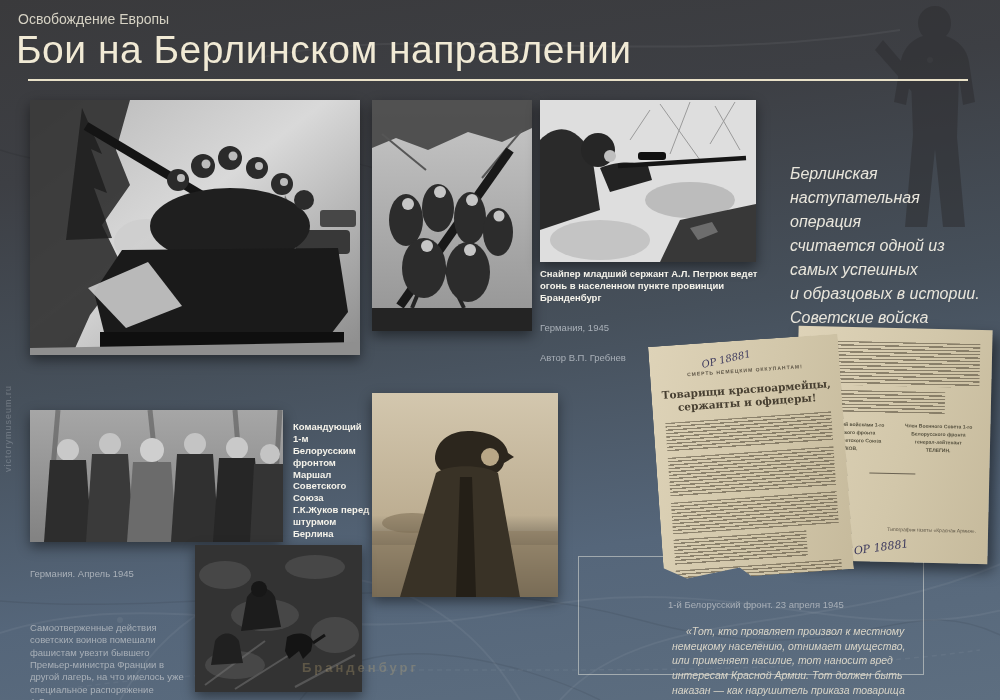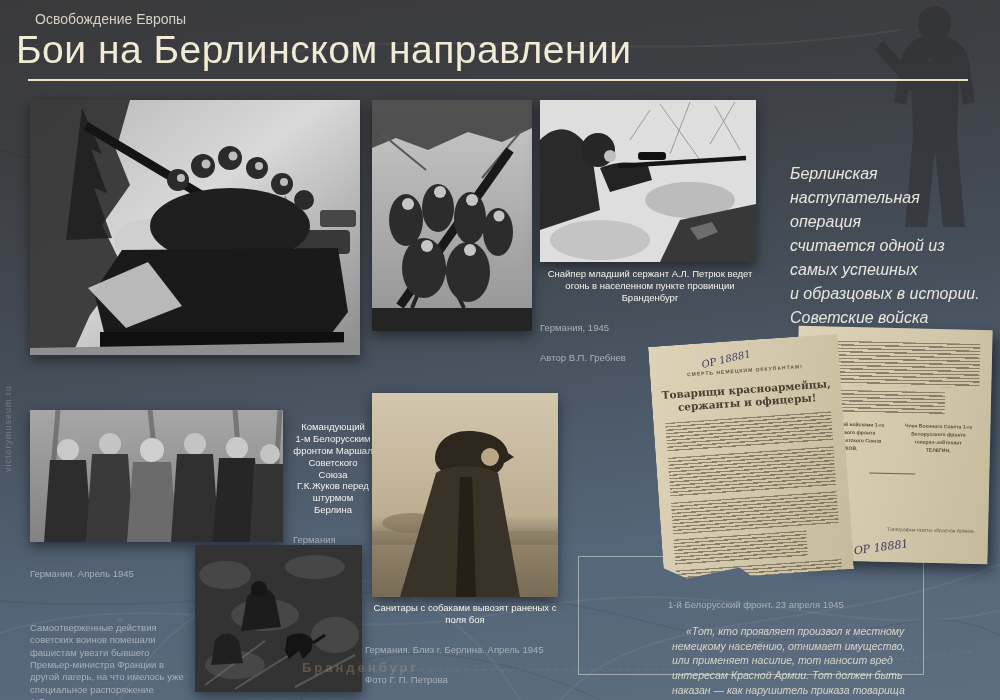--- a/index.html
+++ b/index.html
@@ -7,35 +7,35 @@
     position:relative;width:1000px;height:700px;overflow:hidden;
     font-family:"Liberation Sans",sans-serif;
     background:linear-gradient(172deg,#3a3a3c 0%,#3d3f44 22%,#46505b 48%,#55667a 75%,#5d6e80 100%);
   }
   .maplayer{position:absolute;inset:0;pointer-events:none;}
   .map-label{position:absolute;left:302px;top:660px;font-size:13px;letter-spacing:3px;
     color:rgba(195,172,120,.30);font-weight:bold;}
   .watermark{position:absolute;left:3px;top:472px;transform:rotate(-90deg);transform-origin:left top;
     font-size:9px;letter-spacing:1px;color:rgba(230,235,240,.25);}
   
-  .kicker{position:absolute;left:35px;top:11px;font-size:14px;color:#d6d2c4;}
+  .kicker{position:absolute;left:18px;top:11px;font-size:14px;color:#d6d2c4;}
   .title{position:absolute;left:16px;top:28px;font-size:39px;color:#f1ead5;letter-spacing:.5px;}
   .title-rule{position:absolute;left:28px;top:79px;width:940px;height:2px;background:#e9e1c8;}
   
   .photo{position:absolute;box-shadow:0 5px 12px rgba(0,0,0,.45);overflow:hidden;background:#777;}
   .photo svg{display:block;width:100%;height:100%;}
   .ph-tanks{left:30px;top:100px;width:330px;height:255px;}
   .ph-mortar{left:372px;top:100px;width:160px;height:231px;}
   .ph-sniper{left:540px;top:100px;width:216px;height:162px;}
   .ph-herriot{left:30px;top:410px;width:253px;height:132px;}
   .ph-zhukov{left:372px;top:393px;width:186px;height:204px;}
   .ph-medics{left:195px;top:545px;width:167px;height:147px;}
   
   .cap{position:absolute;font-size:9.5px;line-height:1.25;}
-  .cap .b{color:#f4f2ea;font-weight:normal;text-align:center;}
+  .cap .b{color:#f4f2ea;font-weight:bold;}
   .cap .m{color:#a9b0b8;margin-top:18px;}
   .pre{white-space:pre-line;}
   .cap-tanks{left:30px;top:362px;width:330px;}
   .cap-mortar{left:372px;top:337px;width:200px;}
   .cap-sniper{left:540px;top:268px;width:220px;}
   .cap-herriot{left:30px;top:550px;width:158px;}
   .note-herriot{position:absolute;left:30px;top:622px;width:158px;font-size:9.5px;line-height:1.3;color:#a9b0b8;}
   .cap-zhukov{left:293px;top:421px;width:80px;}
   .cap-medics{left:365px;top:602px;width:200px;}
   .cap-leaflet{left:668px;top:581px;width:240px;}
@@ -301,25 +301,20 @@
           <line x1="40" y1="144" x2="110" y2="100"></line>
         <line x1="100" y1="142" x2="160" y2="110"></line>
       </g>
       <path d="M52,52 c8,-12 22,-12 28,0 l6,30 -40,4 Z" fill="#1c1c1c"></path>
       <circle cx="64" cy="44" r="8" fill="#171717"></circle>
       <path d="M92,92 c10,-6 22,-4 26,4 l-2,10 -8,8 -4,-8 -10,8 -4,-8 Z" fill="#141414"></path>
       <line x1="118" y1="98" x2="130" y2="90" stroke="#141414" stroke-width="3"></line>
       <path d="M20,96 c6,-10 18,-10 24,0 l4,22 -32,2 Z" fill="#202020"></path>
     </svg>
   </div>
-  <div class="cap cap-medics">
-    <div class="b">Санитары с собаками вывозят раненых с поля боя</div>
-    <div class="m">Германия. Близ г. Берлина. Апрель 1945</div>
-    <div class="m">Фото Г. П. Петрова</div>
-  </div>
 
   <div class="frame"></div>
 
   <div class="leaflet leaf-right">
     <div class="ftext" style="height:44px;margin-top:14px;"></div>
     <div class="ftext short" style="height:22px;"></div>
     <div class="sigrow">
       <div class="sig">Командующий войсками 1-го
 Белорусского фронта
 Маршал Советского Союза

